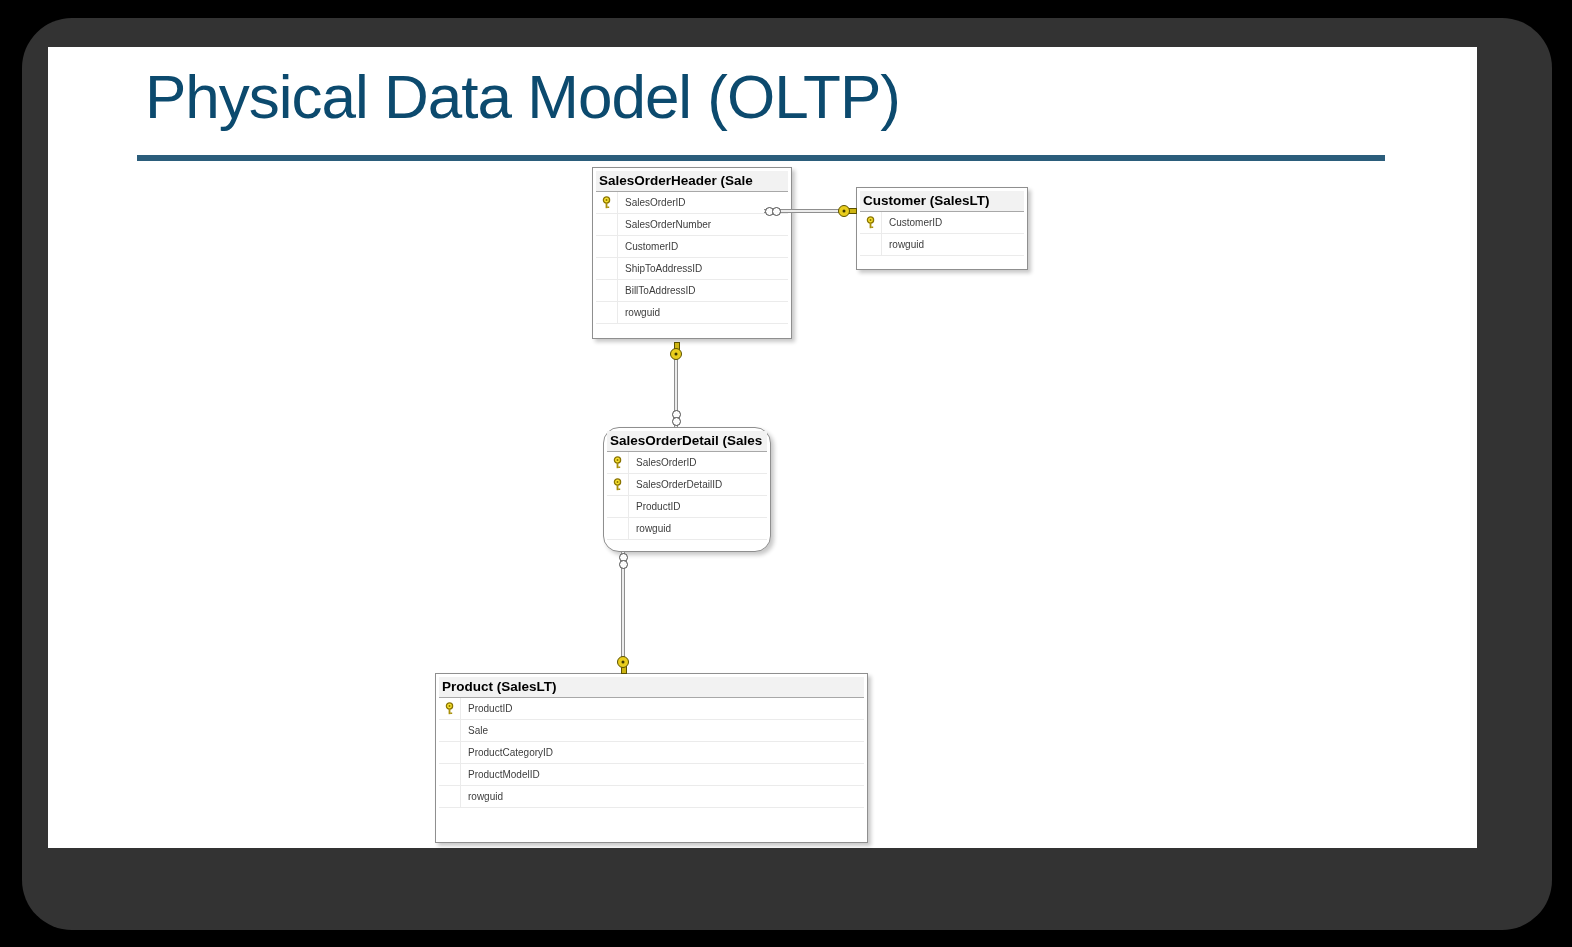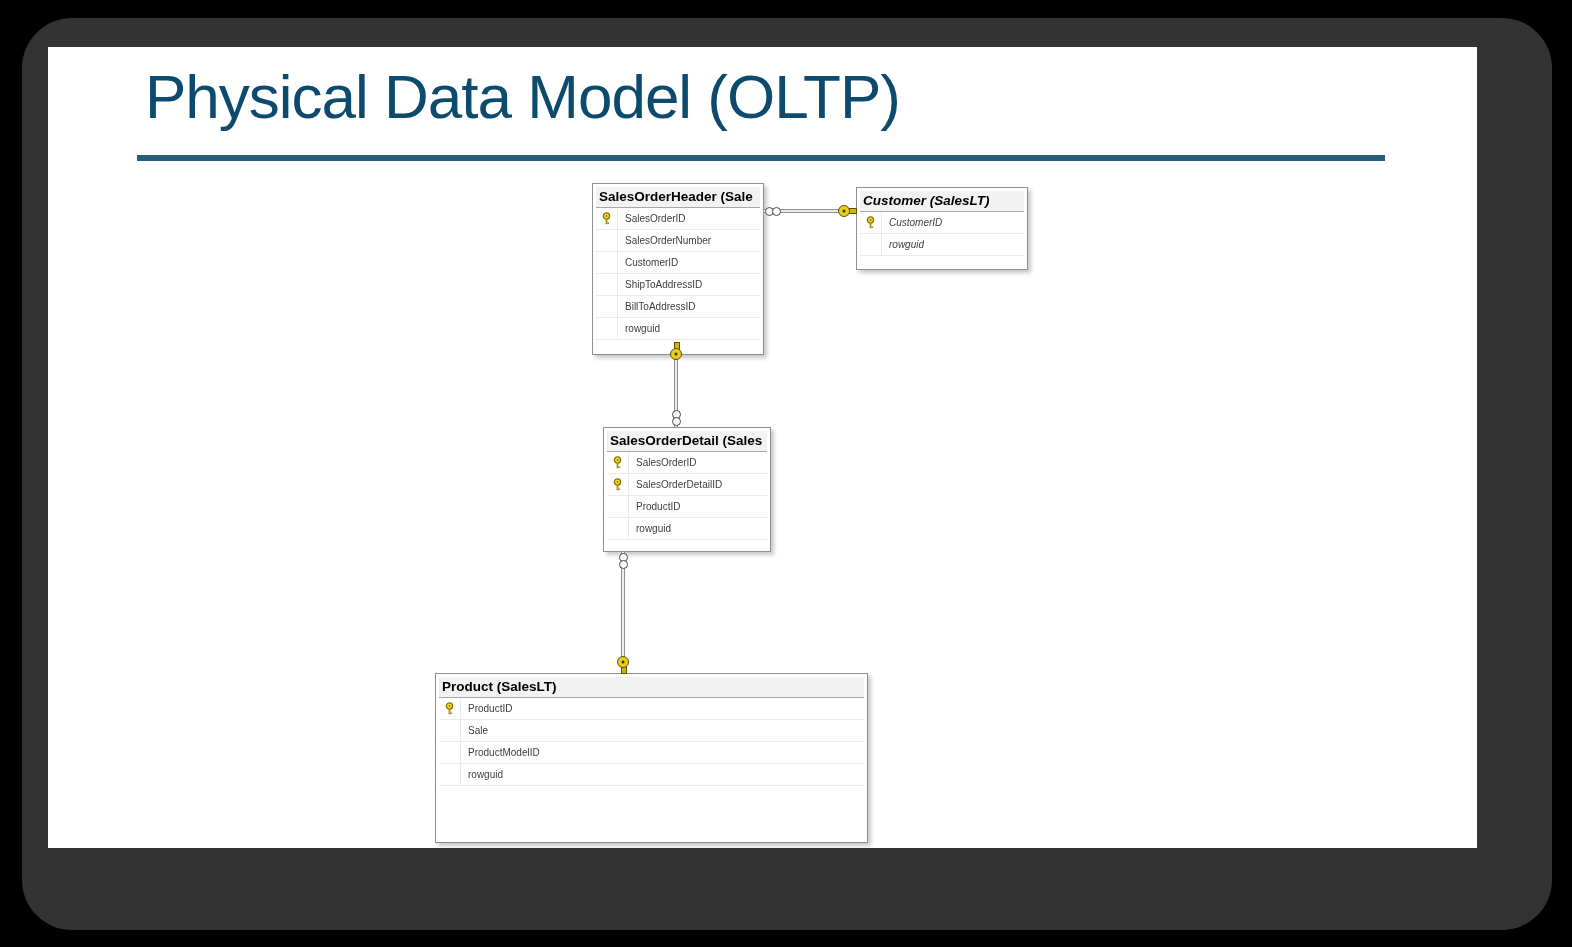--- a/index.html
+++ b/index.html
@@ -139,21 +139,21 @@
 </head>
 <body>
 
 <div class="stage">
   <div class="window-frame"></div>
 
   <div class="slide">
     <div class="slide-title">Physical Data Model (OLTP)</div>
     <div class="title-divider"></div>
 
-    <div class="db-table" style="left:544px; top:136px; width:172px; height:172px;">
+    <div class="db-table" style="left:544px; top:120px; width:200px; height:172px;">
       <div class="db-title-bar">SalesOrderHeader (Sale</div>
       <div class="db-row">
         <span class="db-key-cell">
           <svg class="pk-svg" width="9" height="14" viewBox="0 0 9 14">
             <circle cx="4.5" cy="4" r="3.1" fill="#f7e12e" stroke="#8a7400" stroke-width="1.3"></circle>
             <circle cx="4.5" cy="4" r="1" fill="#8a7400"></circle>
             <rect x="3.6" y="7" width="1.8" height="5.2" fill="#a98f08"></rect>
             <rect x="5.2" y="10.5" width="2" height="1.5" fill="#a98f08"></rect>
           </svg>
         </span>
@@ -175,41 +175,41 @@
         <span class="db-key-cell"></span>
         <span class="db-field-cell">BillToAddressID</span>
       </div>
       <div class="db-row">
         <span class="db-key-cell"></span>
         <span class="db-field-cell">rowguid</span>
       </div>
       <div class="db-empty"></div>
     </div>
 
-    <div class="db-table" style="left:808px; top:140px; width:172px; height:83px;font-style:italic;">
+    <div class="db-table" style="left:808px; top:140px; width:172px; height:83px;">
       <div class="db-title-bar">Customer (SalesLT)</div>
       <div class="db-row">
         <span class="db-key-cell">
           <svg class="pk-svg" width="9" height="14" viewBox="0 0 9 14">
             <circle cx="4.5" cy="4" r="3.1" fill="#f7e12e" stroke="#8a7400" stroke-width="1.3"></circle>
             <circle cx="4.5" cy="4" r="1" fill="#8a7400"></circle>
             <rect x="3.6" y="7" width="1.8" height="5.2" fill="#a98f08"></rect>
             <rect x="5.2" y="10.5" width="2" height="1.5" fill="#a98f08"></rect>
           </svg>
         </span>
         <span class="db-field-cell">CustomerID</span>
       </div>
       <div class="db-row">
         <span class="db-key-cell"></span>
         <span class="db-field-cell">rowguid</span>
       </div>
       <div class="db-empty"></div>
     </div>
 
-    <div class="db-table" style="left:555px; top:380px; width:168px; height:125px;">
+    <div class="db-table" style="left:555px; top:380px; width:168px; height:125px;border-radius:16px;">
       <div class="db-title-bar">SalesOrderDetail (Sales</div>
       <div class="db-row">
         <span class="db-key-cell">
           <svg class="pk-svg" width="9" height="14" viewBox="0 0 9 14">
             <circle cx="4.5" cy="4" r="3.1" fill="#f7e12e" stroke="#8a7400" stroke-width="1.3"></circle>
             <circle cx="4.5" cy="4" r="1" fill="#8a7400"></circle>
             <rect x="3.6" y="7" width="1.8" height="5.2" fill="#a98f08"></rect>
             <rect x="5.2" y="10.5" width="2" height="1.5" fill="#a98f08"></rect>
           </svg>
         </span>
@@ -246,20 +246,24 @@
             <circle cx="4.5" cy="4" r="1" fill="#8a7400"></circle>
             <rect x="3.6" y="7" width="1.8" height="5.2" fill="#a98f08"></rect>
             <rect x="5.2" y="10.5" width="2" height="1.5" fill="#a98f08"></rect>
           </svg>
         </span>
         <span class="db-field-cell">ProductID</span>
       </div>
       <div class="db-row">
         <span class="db-key-cell"></span>
         <span class="db-field-cell">Sale</span>
+      </div>
+      <div class="db-row">
+        <span class="db-key-cell"></span>
+        <span class="db-field-cell">ProductCategoryID</span>
       </div>
       <div class="db-row">
         <span class="db-key-cell"></span>
         <span class="db-field-cell">ProductModelID</span>
       </div>
       <div class="db-row">
         <span class="db-key-cell"></span>
         <span class="db-field-cell">rowguid</span>
       </div>
       <div class="db-empty"></div>

